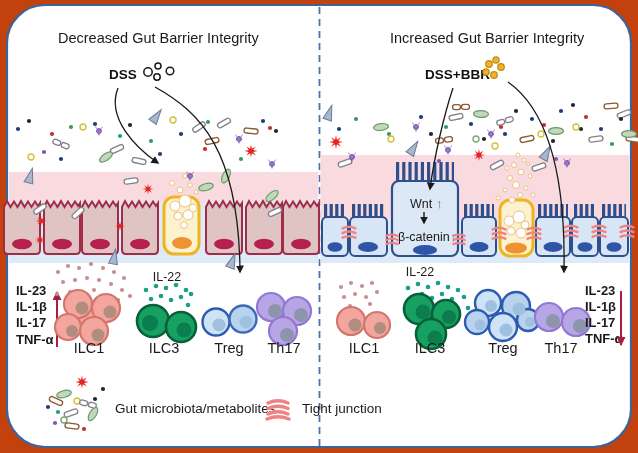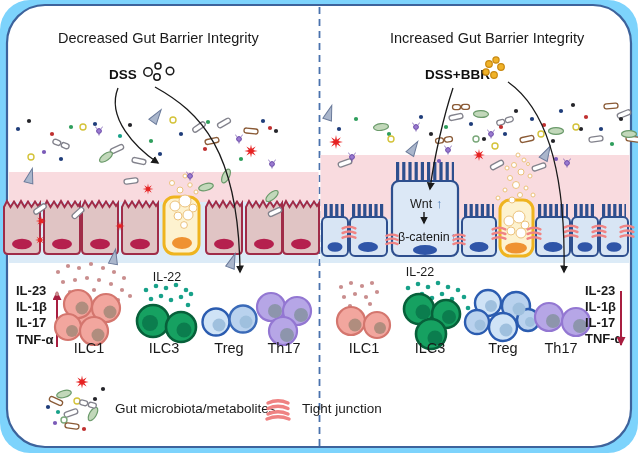--- a/index.html
+++ b/index.html
@@ -1,16 +1,16 @@
 <!DOCTYPE html>
 <html><head>
 <meta charset="utf-8">
 <style>
   html,body{margin:0;padding:0;background:#ffffff;}
-  .figure{width:638px;height:453px;position:relative;background:#7dd3fc;font-family:"Liberation Sans",sans-serif;border-radius:30px;}
+  .figure{width:638px;height:453px;position:relative;background:#c2410c;font-family:"Liberation Sans",sans-serif;}
   svg{display:block;}
   text{font-family:"Liberation Sans",sans-serif;}
   .t-title{font-size:14.5px;fill:#1a1a1a;}
   .t-treat{font-size:13.5px;font-weight:700;fill:#101010;}
   .t-cyto{font-size:13px;font-weight:600;fill:#1a1a1a;}
   .t-cell{font-size:14.5px;font-weight:500;fill:#1a1a1a;}
   .t-il22{font-size:12.5px;font-weight:500;fill:#1a1a1a;}
   .t-sig{font-size:12.5px;font-weight:500;fill:#1a1a1a;}
   .t-up{font-size:13px;font-weight:700;fill:#4a7ab5;}
   .t-legend{font-size:13.5px;fill:#1a1a1a;}

